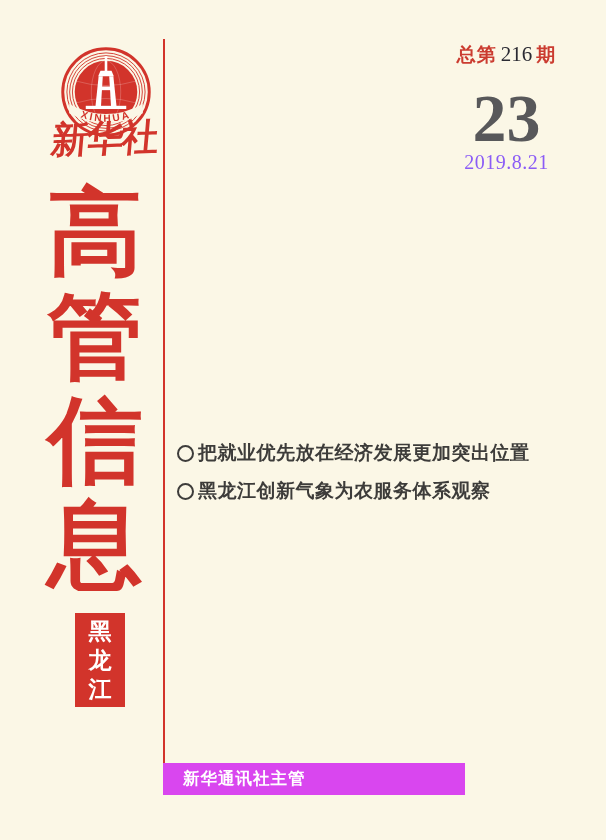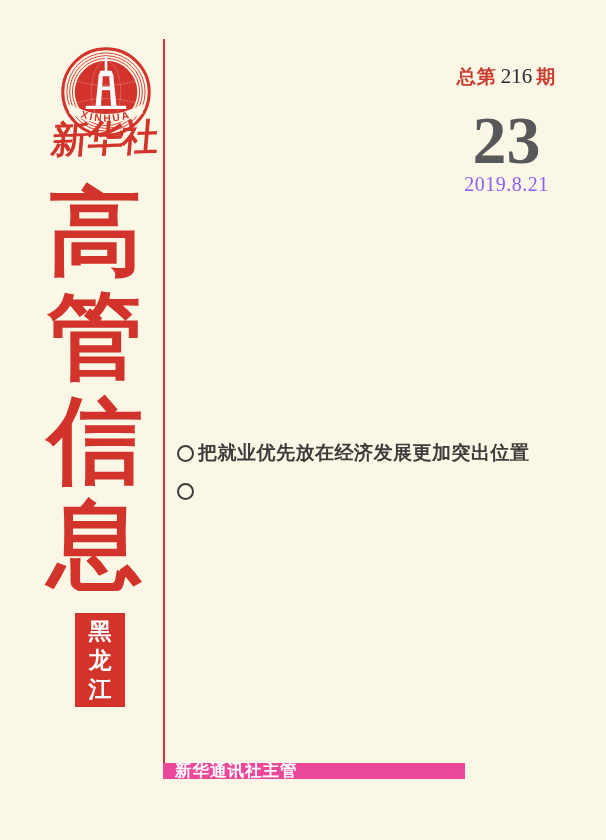--- a/index.html
+++ b/index.html
@@ -29,21 +29,21 @@
     font-weight: 900; font-size: 95px; line-height: 104px;
   }
   
   .region {
     position: absolute; left: 75px; top: 613px; width: 50px; height: 94px;
     background: #d2342b; color: #ffffff;
     display: flex; flex-direction: column; align-items: center; justify-content: center;
     font-size: 23px; font-weight: bold; line-height: 29px;
   }
   
-  .issue { position: absolute; left: 419px; top: 64px; width: 175px; text-align: center; }
+  .issue { position: absolute; left: 419px; top: 42px; width: 175px; text-align: center; }
   .issue-line { font-size: 19px; font-weight: bold; color: #cb3c30; letter-spacing: 1px; }
   .issue-line .num {
     color: #2b2b33; font-family: "Liberation Serif", serif;
     font-size: 21px; font-weight: normal; letter-spacing: 0;
     padding: 0 4px;
   }
   .issue-big {
     font-family: "Liberation Serif", serif; font-size: 68px; font-weight: bold;
     color: #58585a; line-height: 62px; margin-top: 19px;
   }
@@ -58,24 +58,24 @@
     font-size: 19px; font-weight: bold; color: #3d3c3a; letter-spacing: 0.5px;
     white-space: nowrap;
   }
   .ring {
     width: 13px; height: 13px; flex: none;
     border: 2.5px solid #3d3c3a; border-radius: 50%;
     margin-right: 4px;
   }
   
   .footer-bar {
-    position: absolute; left: 163px; top: 763px; width: 302px; height: 16px;
-    background: #ec4899; color: #ffffff;
+    position: absolute; left: 163px; top: 763px; width: 302px; height: 32px;
+    background: #d946ef; color: #ffffff;
     display: flex; align-items: center;
-    padding-left: 12px; box-sizing: border-box;
+    padding-left: 20px; box-sizing: border-box;
     font-size: 16.5px; font-weight: bold; letter-spacing: 1px;
     white-space: nowrap;
   }
   .footer-bar .gap { width: 16px; flex: none; }
 </style>
 </head>
 <body>
 
 <div class="page">
 
@@ -130,20 +130,21 @@
     <div class="issue-date">2019.8.21</div>
   </div>
 
   <div class="headlines">
     <div class="headline">
       <span class="ring"></span>
       <span>把就业优先放在经济发展更加突出位置</span>
     </div>
     <div class="headline">
       <span class="ring"></span>
+      <span>黑龙江创新气象为农服务体系观察</span>
     </div>
   </div>
 
   <div class="footer-bar">
     <span>新华通讯社主管</span>
     <span class="gap"></span>
   </div>
 
 </div>
 

